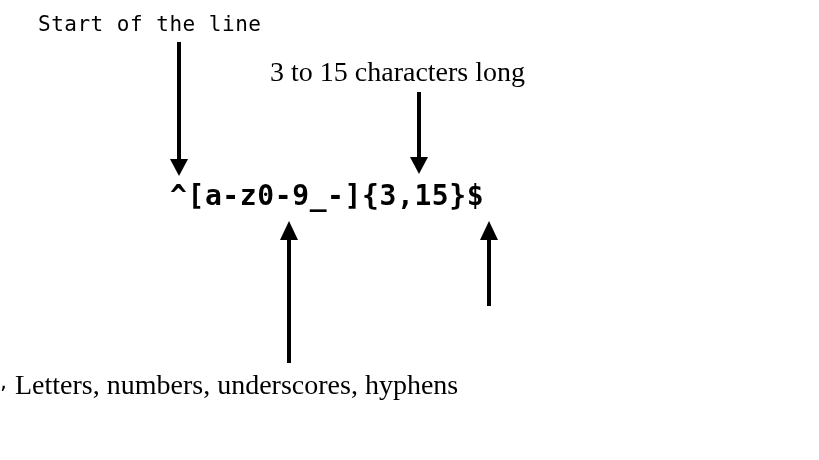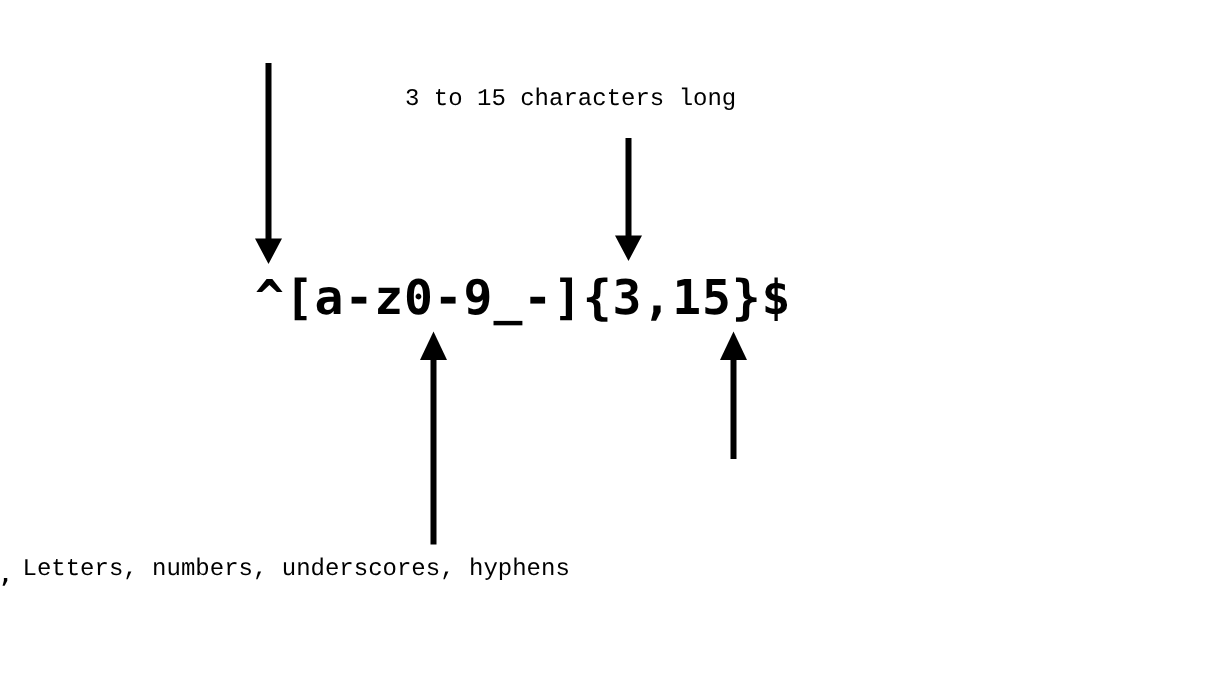--- a/index.html
+++ b/index.html
@@ -24,29 +24,29 @@
     line-height: 1;
   }
 
   .mono-label {
     font-family: "DejaVu Sans Mono", monospace;
     font-size: 21px;
     letter-spacing: 0.5px;
   }
 
   .sans-label {
-    font-family: Liberation Mono, monospace;
-    font-size: 16px;
+    font-family: Liberation Serif, serif;
+    font-size: 28px;
   }
 
   .regex-text {
     position: absolute;
     font-family: "DejaVu Sans Mono", monospace;
     font-weight: bold;
-    font-size: 32px;
+    font-size: 28px;
     letter-spacing: 0.6px;
     white-space: pre;
     color: #000000;
     line-height: 1;
   }
 
   .clip-mark {
     position: absolute;
     font-family: "DejaVu Sans", sans-serif;
     font-size: 22px;
@@ -58,20 +58,21 @@
   .arrow {
     position: absolute;
     overflow: visible;
   }
 </style>
 </head>
 <body>
 
 <div id="canvas">
 
+  <div class="label mono-label" id="label-start-of-line" style="left: 38px; top: 14px;">Start of the line</div>
 
   <svg class="arrow" id="arrow-start-of-line" width="24" height="134" style="left: 167px; top: 42px;">
     <line x1="12" y1="0" x2="12" y2="120" stroke="#000000" stroke-width="4"></line>
     <polygon points="12,134 3,117 21,117" fill="#000000"></polygon>
   </svg>
 
   <div class="label sans-label" id="label-length-range" style="left: 270px; top: 58px;">3 to 15 characters long</div>
 
   <svg class="arrow" id="arrow-length-range" width="24" height="82" style="left: 407px; top: 92px;">
     <line x1="12" y1="0" x2="12" y2="68" stroke="#000000" stroke-width="4"></line>

